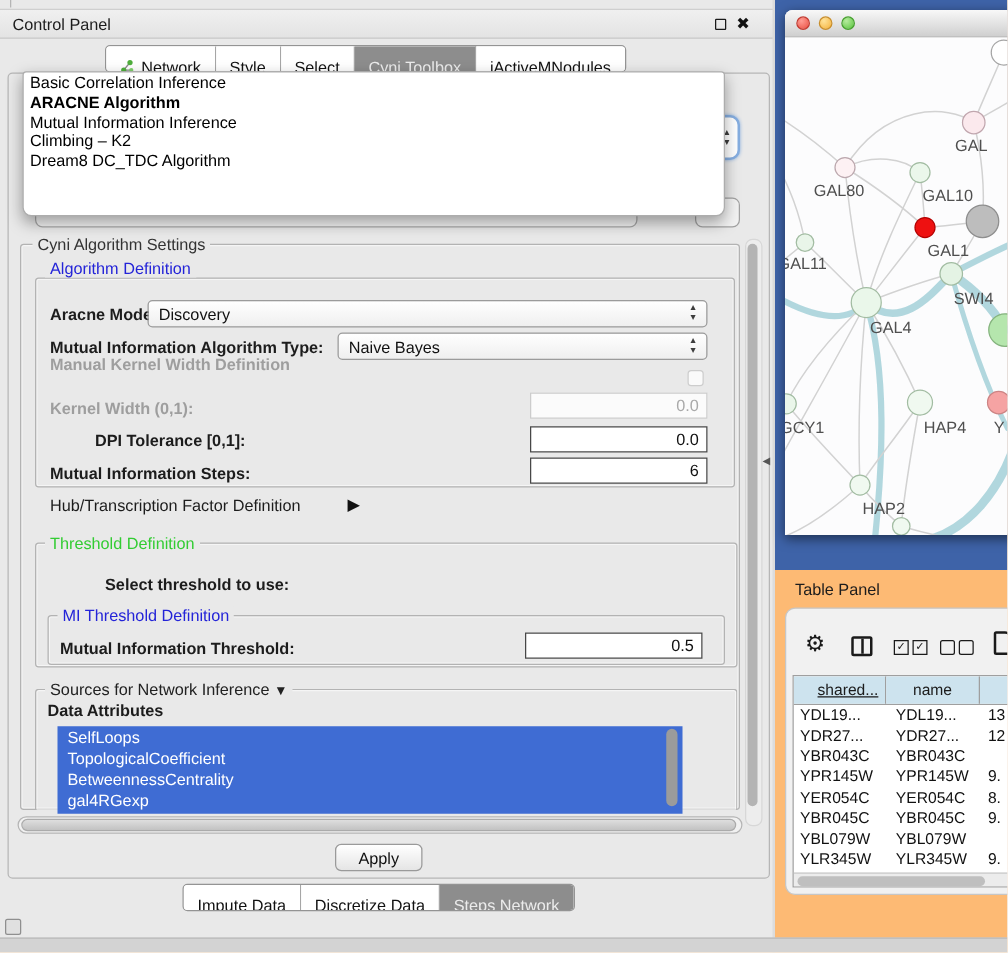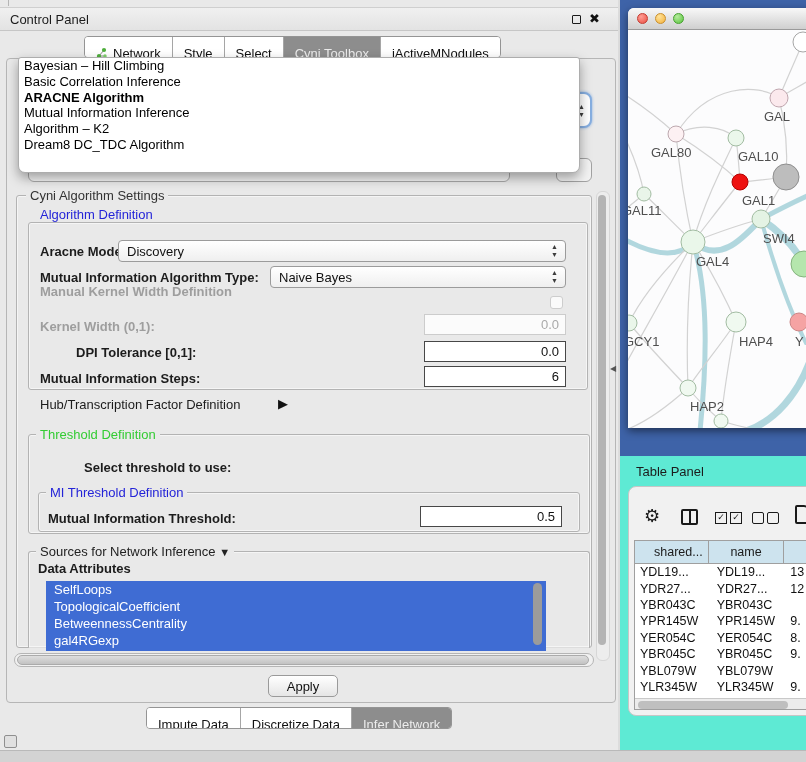--- a/index.html
+++ b/index.html
@@ -1,17 +1,17 @@
 <!DOCTYPE html>
 <html><head>
 <meta charset="utf-8">
 <style>
   html,body{margin:0;padding:0;}
   body{font-family:"Liberation Sans","DejaVu Sans",sans-serif;}
-  #root{position:relative;width:806px;height:762px;overflow:hidden;background:#5eead4;}
+  #root{position:relative;width:806px;height:762px;overflow:hidden;background:#fdba74;}
   .abs{position:absolute;box-sizing:border-box;}
   .lbl{font-size:13px;color:#1c1c1c;white-space:nowrap;}
   .bold{font-weight:bold;}
   .gray{color:#9e9e9e;}
   
   .gbox{position:absolute;border:1px solid #b3b3b3;border-radius:3px;box-shadow:inset 0 0 0 1px rgba(255,255,255,.55);box-sizing:border-box;}
   .gtitle{position:absolute;font-size:13px;background:#e9e9e9;padding:0 4px;white-space:nowrap;}
   
   .combo{position:absolute;height:22px;border:1px solid #9b9b9b;border-radius:4px;background:linear-gradient(#ffffff,#efefef);display:flex;align-items:center;font-size:13px;color:#111;padding-left:8px;box-sizing:border-box;}
   .spin{position:absolute;right:7px;top:2px;display:flex;flex-direction:column;align-items:center;color:#3c3c3c;}
@@ -93,25 +93,24 @@
       <span class="spin" style="right:5px;top:9px;">
           <span>▲</span>
           <span>▼</span>
         </span>
     </div>
     <div class="abs" style="left:28px;top:160px;width:482px;height:22px;border:1px solid #a9a9a9;border-radius:6px;background:#f5f5f5;z-index:5;"></div>
     <div class="abs" style="left:556px;top:158px;width:36px;height:24px;border:1px solid #a2a2a2;border-radius:6px;background:#f2f2f2;z-index:5;"></div>
 
     <div id="algo-popup">
       <div id="algo-list">
-          <div class="algo-item">Bayesian – Hill Climbing</div>
           <div class="algo-item">Basic Correlation Inference</div>
           <div class="algo-item hl">ARACNE Algorithm</div>
           <div class="algo-item">Mutual Information Inference</div>
-          <div class="algo-item">Algorithm – K2</div>
+          <div class="algo-item">Climbing – K2</div>
           <div class="algo-item">Dream8 DC_TDC Algorithm</div>
         </div>
     </div>
 
     <div class="gbox" style="left:16px;top:195px;width:576px;height:453px;"></div>
     <span class="gtitle" style="left:26px;top:188px;color:#333;">Cyni Algorithm Settings</span>
 
     <div class="sb-track-v" style="left:596px;top:191px;width:12px;height:468px;border:1px solid #d7d7d7;">
       <div class="sb-thumb" style="left:1px;top:3px;width:8px;height:450px;"></div>
     </div>
@@ -195,21 +194,21 @@
     </div>
 
     <div class="tabbar" style="left:146px;top:707px;">
       <div class="tabseg">
           <span>Impute Data</span>
         </div>
       <div class="tabseg">
           <span>Discretize Data</span>
         </div>
       <div class="tabseg sel">
-          <span>Infer Network</span>
+          <span>Steps Network</span>
         </div>
     </div>
 
     <div class="abs" style="left:4px;top:735px;width:13px;height:13px;border:1px solid #8f8f8f;border-radius:2px;background:#e0e0e0;"></div>
   </div>
 
   <div class="abs" style="left:618px;top:0;width:2px;height:762px;background:#dcdcdc;"></div>
   <span class="abs" style="left:610px;top:364px;font-size:8px;color:#555;">◀</span>
 
   <div class="abs" style="left:620px;top:0;width:186px;height:456px;background:#3e63a8;"></div>
@@ -298,21 +297,21 @@
     <span style="width:10px;height:10px;border:1.5px solid #1a1a1a;font-size:9px;line-height:9px;color:#1a1a1a;text-align:center;">✓</span>
   </div>
   <div class="abs" style="left:752px;top:512px;display:flex;gap:3px;">
     <span style="width:10px;height:10px;border:1.5px solid #1a1a1a;border-radius:2px;"></span>
     <span style="width:10px;height:10px;border:1.5px solid #1a1a1a;border-radius:2px;"></span>
   </div>
   <div class="abs" style="left:795px;top:505px;width:14px;height:19px;border:2px solid #1a1a1a;border-radius:2px 5px 2px 2px;background:#f1f1f1;"></div>
 
   <div class="abs" style="left:634px;top:540px;width:221px;height:170px;border:1px solid #9f9f9f;background:#fff;overflow:hidden;">
     <div style="display:flex;border-bottom:1px solid #9f9f9f;">
-      <div class="th c1" style="padding-left:14px;">shared...</div>
+      <div class="th c1" style="padding-left:14px;text-decoration:underline;">shared...</div>
       <div class="th c2" style="padding-left:0;">name</div>
       <div class="th c3" style="padding-left:0;border-right:none;"></div>
     </div>
     <div id="table-rows" style="height:135px;overflow:hidden;">
         <div class="tr">
           <div class="td c1">YDL19...</div>
           <div class="td c2">YDL19...</div>
           <div class="td c3">13</div>
         </div>
         <div class="tr">

